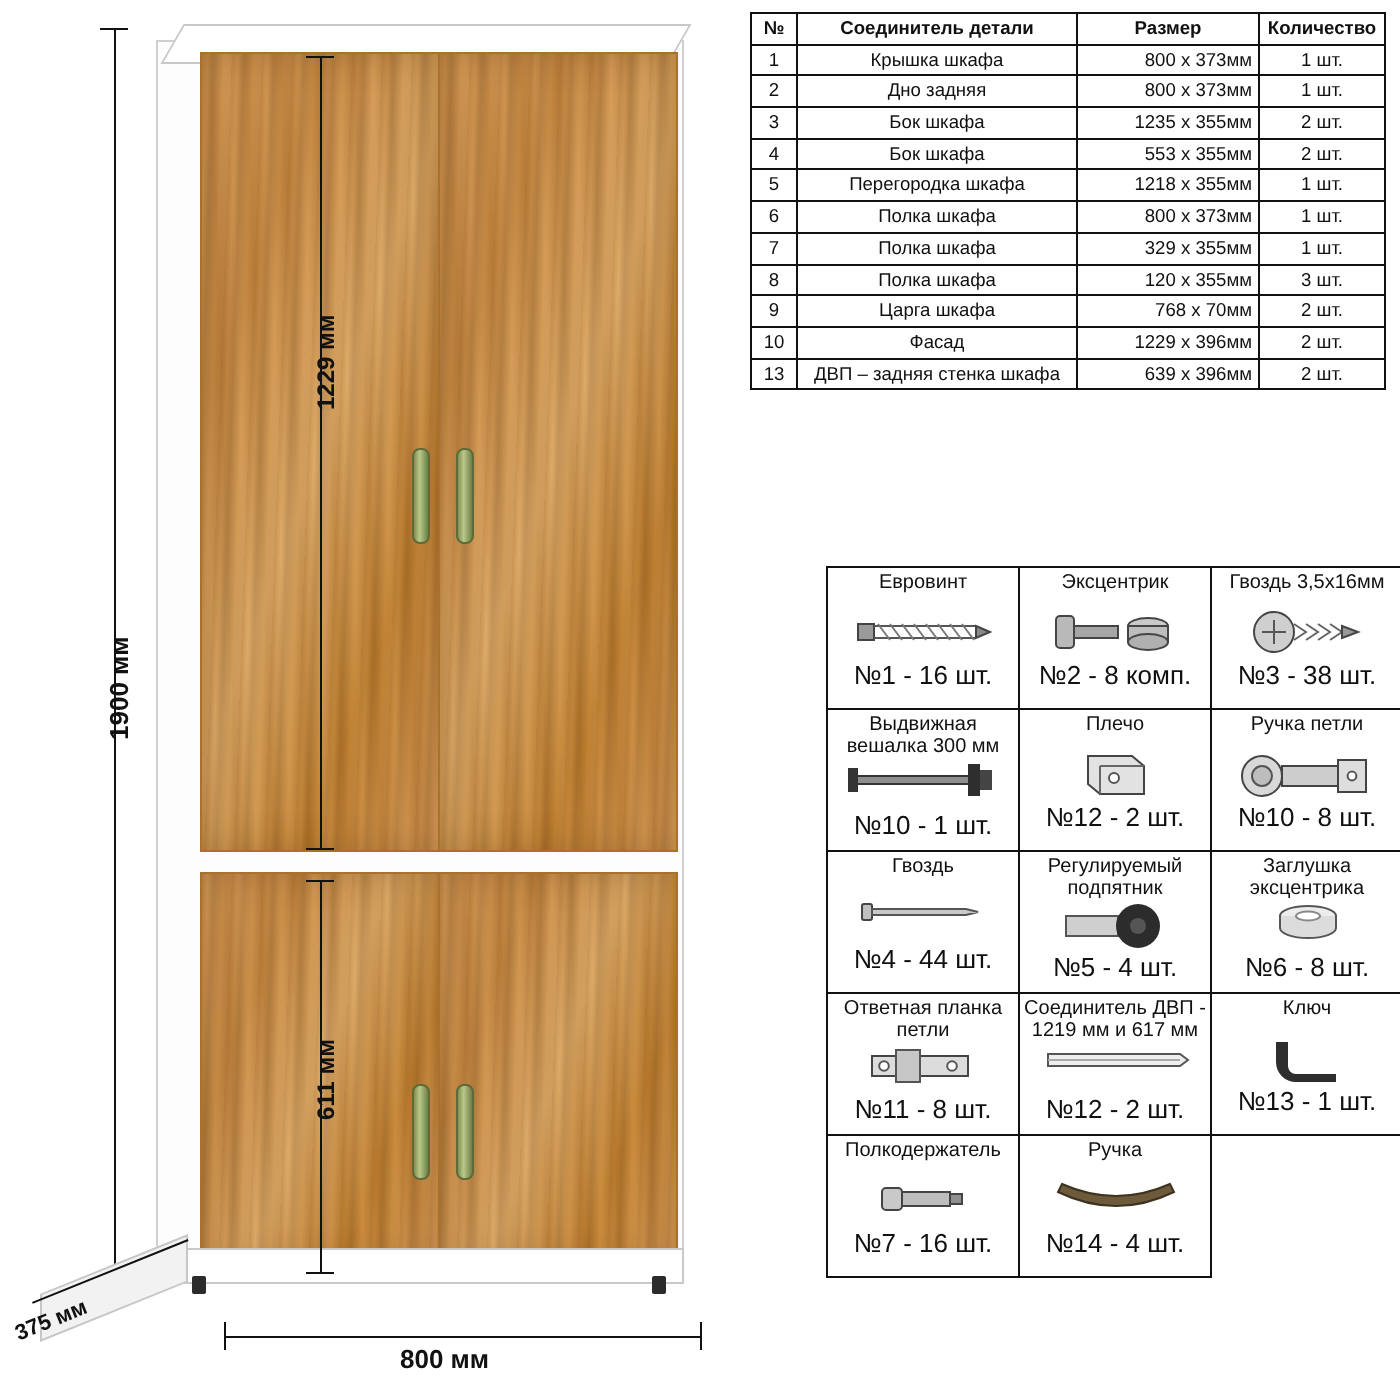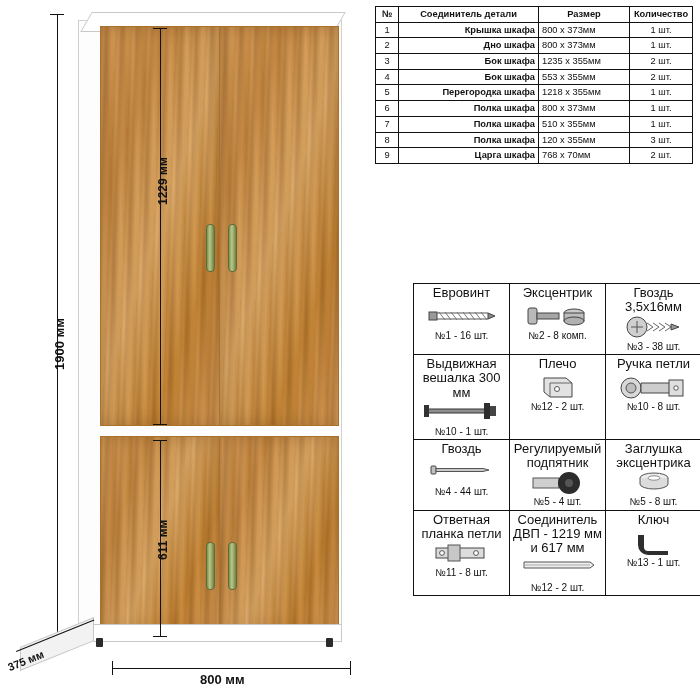--- a/index.html
+++ b/index.html
@@ -82,37 +82,37 @@
   
   #parts-table{
     position:absolute;left:375px;top:6px;width:318px;
     border-collapse:collapse;font-size:9.3px;
   }
   #parts-table th,#parts-table td{
     border:1px solid #111;padding:2px 3px;line-height:1.15;
   }
   #parts-table th{font-weight:bold;text-align:center;font-size:9.3px;}
   #parts-table td.num{text-align:center;width:16px;}
-  #parts-table td.nm{text-align:right;font-weight:bold;}
-  #parts-table td.sz{text-align:left;width:84px;}
+  #parts-table td.nm{text-align:center;}
+  #parts-table td.sz{text-align:right;width:84px;}
   #parts-table td.qt{text-align:center;width:56px;}
 
   
   #hardware-grid{
     position:absolute;left:413px;top:283px;width:280px;
     border-collapse:collapse;font-size:8px;table-layout:fixed;
   }
   #hardware-grid td{
     border:1px solid #111;width:93px;height:66px;
     vertical-align:top;text-align:center;padding:2px 1px;
   }
   #hardware-grid td.empty{border:none;}
-  .hw-title{font-size:13px;line-height:1.1;display:block;min-height:18px;}
+  .hw-title{font-size:10px;line-height:1.1;display:block;min-height:18px;}
   .hw-art{display:block;height:26px;position:relative;}
-  .hw-code{font-size:10px;display:block;}
+  .hw-code{font-size:13px;display:block;}
   .hw-art svg{display:block;margin:0 auto;}
 </style>
 </head>
 <body>
 
 <div id="cabinet-figure">
 
   <div class="arrow-v" style="left:57px;top:14px;height:626px;"></div>
   <div class="arrow-h" style="left:50px;top:14px;width:14px;"></div>
   <div class="arrow-h" style="left:50px;top:640px;width:14px;"></div>
@@ -168,21 +168,21 @@
   </thead>
   <tbody>
     <tr>
         <td class="num">1</td>
         <td class="nm">Крышка шкафа</td>
         <td class="sz">800 x 373мм</td>
         <td class="qt">1 шт.</td>
       </tr>
     <tr>
         <td class="num">2</td>
-        <td class="nm">Дно шкафа</td>
+        <td class="nm">Дно задняя</td>
         <td class="sz">800 x 373мм</td>
         <td class="qt">1 шт.</td>
       </tr>
     <tr>
         <td class="num">3</td>
         <td class="nm">Бок шкафа</td>
         <td class="sz">1235 x 355мм</td>
         <td class="qt">2 шт.</td>
       </tr>
     <tr>
@@ -199,33 +199,45 @@
       </tr>
     <tr>
         <td class="num">6</td>
         <td class="nm">Полка шкафа</td>
         <td class="sz">800 x 373мм</td>
         <td class="qt">1 шт.</td>
       </tr>
     <tr>
         <td class="num">7</td>
         <td class="nm">Полка шкафа</td>
-        <td class="sz">510 x 355мм</td>
+        <td class="sz">329 x 355мм</td>
         <td class="qt">1 шт.</td>
       </tr>
     <tr>
         <td class="num">8</td>
         <td class="nm">Полка шкафа</td>
         <td class="sz">120 x 355мм</td>
         <td class="qt">3 шт.</td>
       </tr>
     <tr>
         <td class="num">9</td>
         <td class="nm">Царга шкафа</td>
         <td class="sz">768 x 70мм</td>
+        <td class="qt">2 шт.</td>
+      </tr>
+    <tr>
+        <td class="num">10</td>
+        <td class="nm">Фасад</td>
+        <td class="sz">1229 x 396мм</td>
+        <td class="qt">2 шт.</td>
+      </tr>
+    <tr>
+        <td class="num">13</td>
+        <td class="nm">ДВП – задняя стенка шкафа</td>
+        <td class="sz">639 x 396мм</td>
         <td class="qt">2 шт.</td>
       </tr>
   </tbody>
 </table>
 
 <table id="hardware-grid">
   <tbody>
     <tr>
       <td>
         <span class="hw-title">Евровинт</span>
@@ -328,21 +340,21 @@
       </td>
       <td>
         <span class="hw-title">Заглушка эксцентрика</span>
         <span class="hw-art">
           <svg width="48" height="24" viewBox="0 0 48 24">
               <ellipse cx="24" cy="8" rx="14" ry="5" fill="#ececec" stroke="#555"></ellipse>
               <path d="M10 8 V14 a14 5 0 0 0 28 0 V8" fill="#dcdcdc" stroke="#555"></path>
               <ellipse cx="24" cy="8" rx="6" ry="2.2" fill="#fff" stroke="#888"></ellipse>
             </svg>
         </span>
-        <span class="hw-code">№5 - 8 шт.</span>
+        <span class="hw-code">№6 - 8 шт.</span>
       </td>
     </tr>
     <tr>
       <td>
         <span class="hw-title">Ответная планка петли</span>
         <span class="hw-art">
           <svg width="64" height="24" viewBox="0 0 64 24">
               <rect x="6" y="7" width="48" height="10" fill="#dcdcdc" stroke="#444"></rect>
               <rect x="18" y="4" width="12" height="16" fill="#c7c7c7" stroke="#555"></rect>
               <circle cx="46" cy="12" r="2.4" fill="#fff" stroke="#555"></circle>
@@ -364,14 +376,37 @@
       <td>
         <span class="hw-title">Ключ</span>
         <span class="hw-art">
           <svg width="52" height="26" viewBox="0 0 52 26">
               <path d="M10 4 H16 V16 a4 4 0 0 0 4 4 H40 V24 H20 a10 10 0 0 1 -10 -10 Z" fill="#2e2e2e"></path>
             </svg>
         </span>
         <span class="hw-code">№13 - 1 шт.</span>
       </td>
     </tr>
+    <tr>
+      <td>
+        <span class="hw-title">Полкодержатель</span>
+        <span class="hw-art">
+          <svg width="54" height="22" viewBox="0 0 54 22">
+              <rect x="6" y="6" width="10" height="11" rx="2" fill="#c9c9c9" stroke="#444"></rect>
+              <rect x="16" y="8" width="24" height="7" fill="#bdbdbd" stroke="#444"></rect>
+              <rect x="40" y="9" width="6" height="5" fill="#8f8f8f" stroke="#444"></rect>
+            </svg>
+        </span>
+        <span class="hw-code">№7 - 16 шт.</span>
+      </td>
+      <td>
+        <span class="hw-title">Ручка</span>
+        <span class="hw-art">
+          <svg width="70" height="22" viewBox="0 0 70 22">
+              <path d="M6 8 Q35 22 64 8 L62 4 Q35 16 8 4 Z" fill="#6d5a3a" stroke="#3d3120"></path>
+            </svg>
+        </span>
+        <span class="hw-code">№14 - 4 шт.</span>
+      </td>
+      <td class="empty"></td>
+    </tr>
   </tbody>
 </table>
 
 </body></html>

